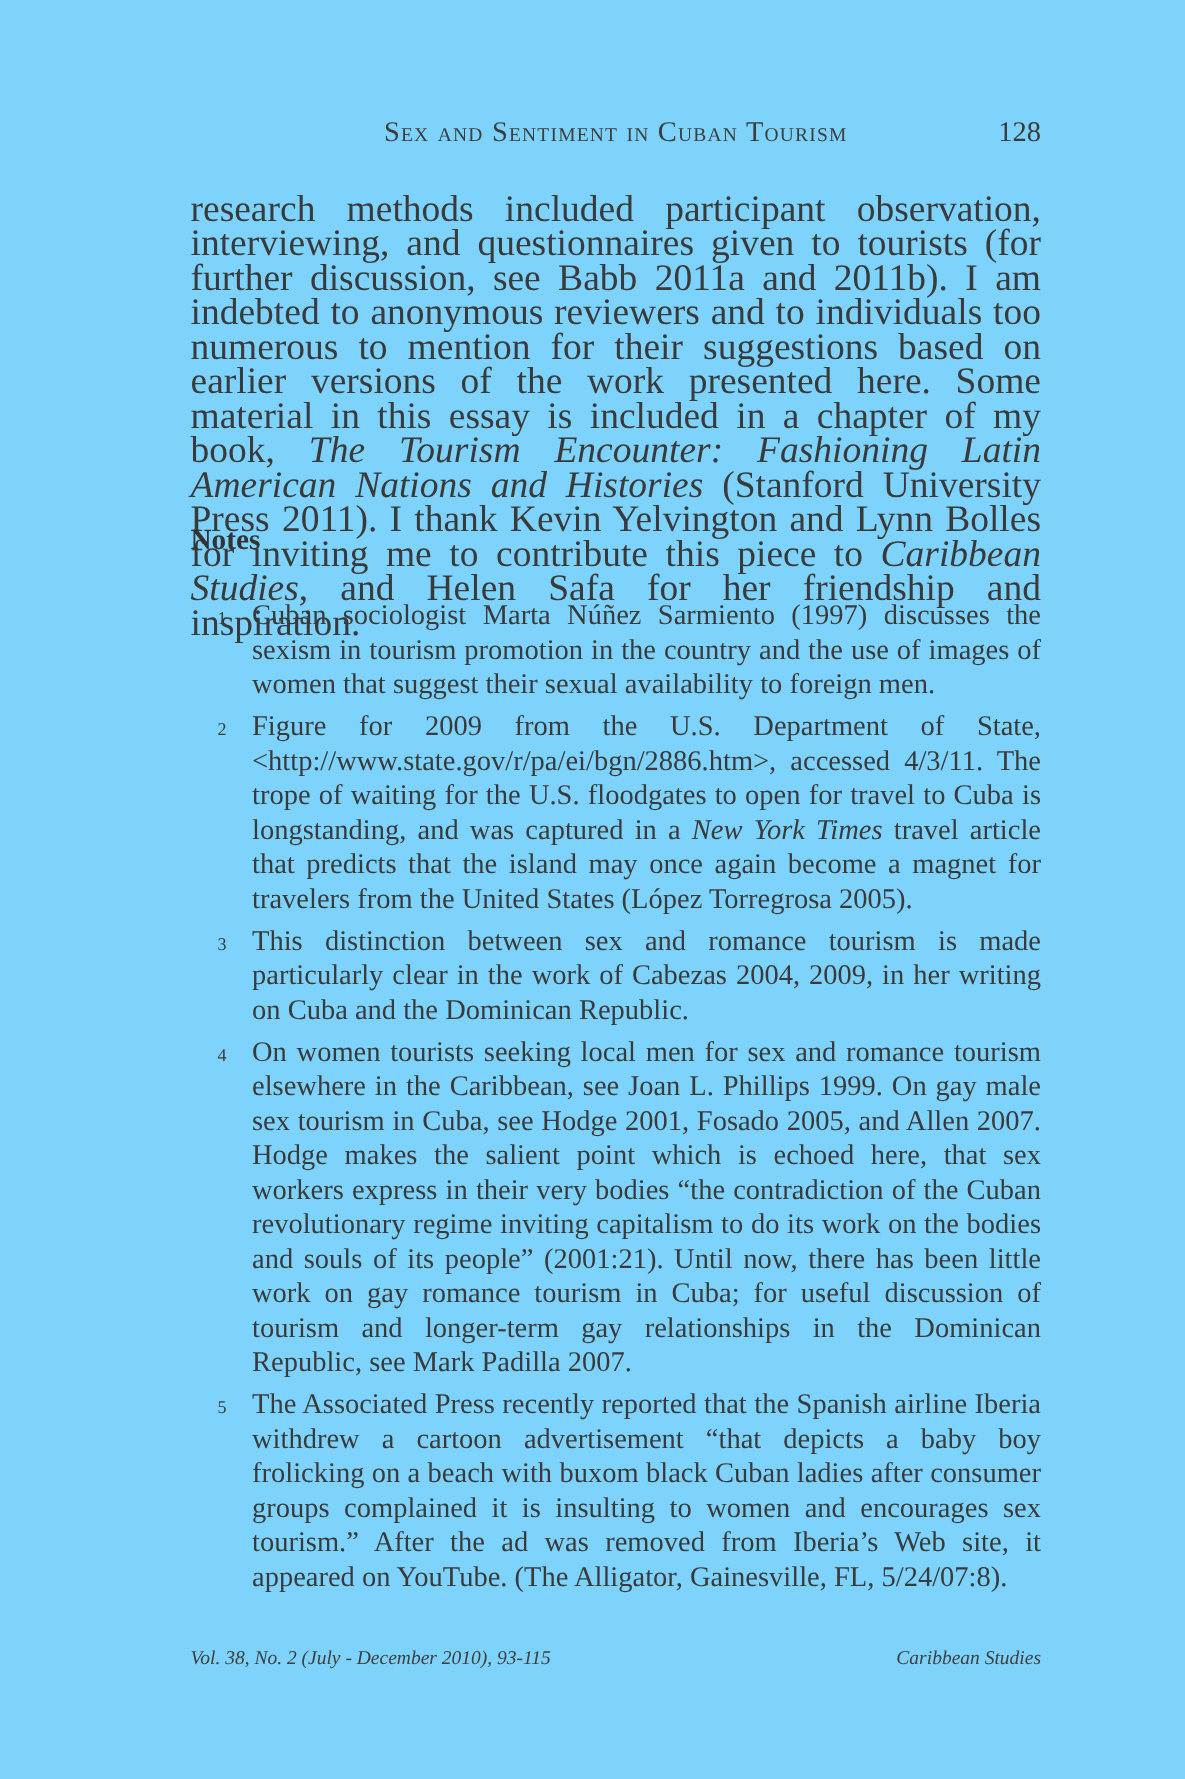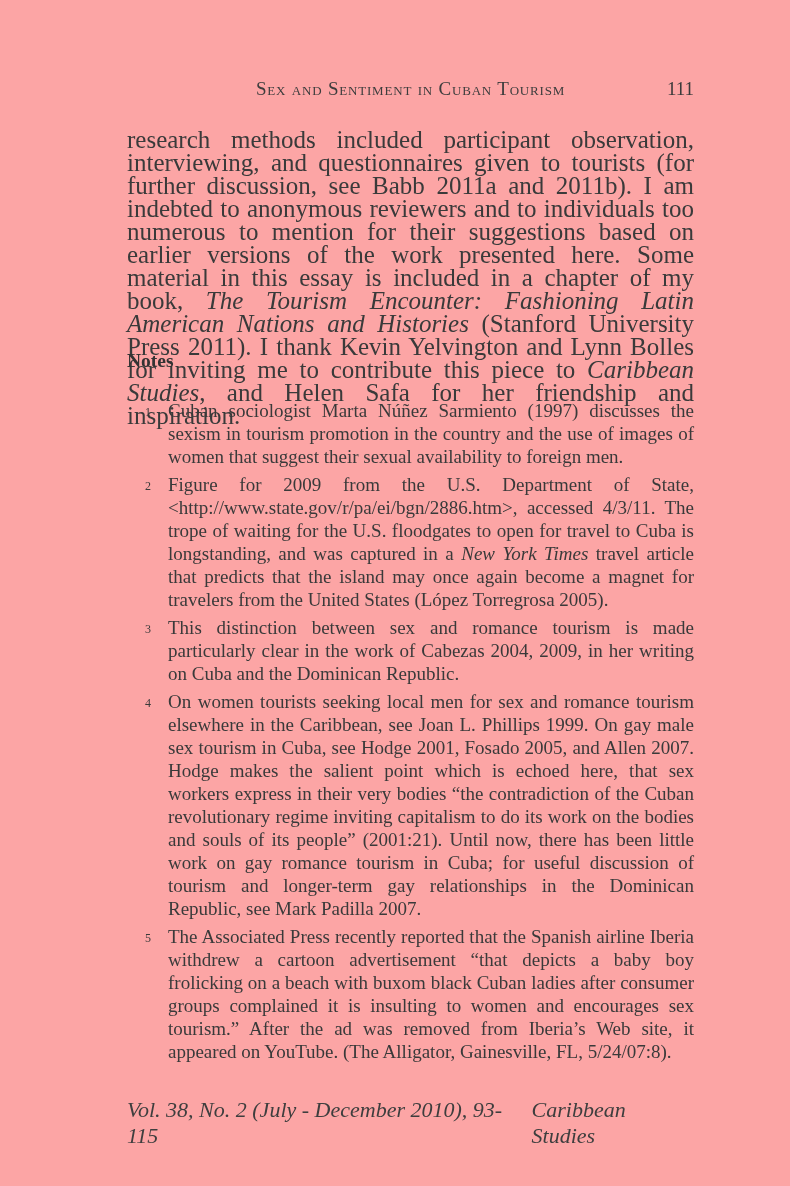--- a/index.html
+++ b/index.html
@@ -4,21 +4,21 @@
 <style>
   html, body { margin: 0; padding: 0; }
   body {
     width: 790px; height: 1186px;
     background: #f4f4f2;
     font-family: "Liberation Serif", "DejaVu Serif", serif;
   }
   .page {
     position: relative;
     width: 790px; height: 1186px;
-    background: #fca5a5;
+    background: #7dd3fc;
     color: #3a3a3a;
     overflow: hidden;
   }
   .running-head {
     position: absolute;
     left: 127px; top: 78px; width: 567px;
     text-align: center;
     font-variant: small-caps;
     font-size: 19px;
     letter-spacing: 0.8px;
@@ -68,33 +68,33 @@
     font-size: 12px;
     color: #3a3a3a;
   }
   .page-footer {
     position: absolute;
     left: 127px; top: 1097px; width: 567px;
     display: flex;
     justify-content: space-between;
     align-items: baseline;
     font-style: italic;
-    font-size: 22px;
+    font-size: 13px;
     color: #3e3e3e;
   }
   .i { font-style: italic; }
 </style>
 </head>
 <body>
 
 <div class="page">
 
   <header class="running-head">
     <span>Sex and Sentiment in Cuban Tourism</span>
-    <span class="page-number">111</span>
+    <span class="page-number">128</span>
   </header>
 
   <p class="ack"><span>research methods included participant observation, interviewing, and questionnaires given to tourists (for further discussion, see Babb 2011a and 2011b). I am indebted to anonymous reviewers and to individuals too numerous to mention for their suggestions based on earlier versions of the work presented here. Some material in this essay is included in a chapter of my book, </span><span class="i">The Tourism Encounter: Fashioning Latin American Nations and Histories</span><span> (Stanford University Press 2011). I thank Kevin Yelvington and Lynn Bolles for inviting me to contribute this piece to </span><span class="i">Caribbean Studies</span><span>, and Helen Safa for her friendship and inspiration.</span></p>
 
   <h2 class="notes-heading">Notes</h2>
 
   <section class="notes">
       <div class="note"><span class="note-num">1</span><span><span>Cuban sociologist Marta Núñez Sarmiento (1997) discusses the sexism in tourism promotion in the country and the use of images of women that suggest their sexual availability to foreign men.</span></span></div>
       <div class="note"><span class="note-num">2</span><span><span>Figure for 2009 from the U.S. Department of State, &lt;http://www.state.gov/r/pa/ei/bgn/2886.htm&gt;, accessed 4/3/11. The trope of waiting for the U.S. floodgates to open for travel to Cuba is longstanding, and was captured in a </span><span class="i">New York Times</span><span> travel article that predicts that the island may once again become a magnet for travelers from the United States (López Torregrosa 2005).</span></span></div>
       <div class="note"><span class="note-num">3</span><span><span>This distinction between sex and romance tourism is made particularly clear in the work of Cabezas 2004, 2009, in her writing on Cuba and the Dominican Republic.</span></span></div>

